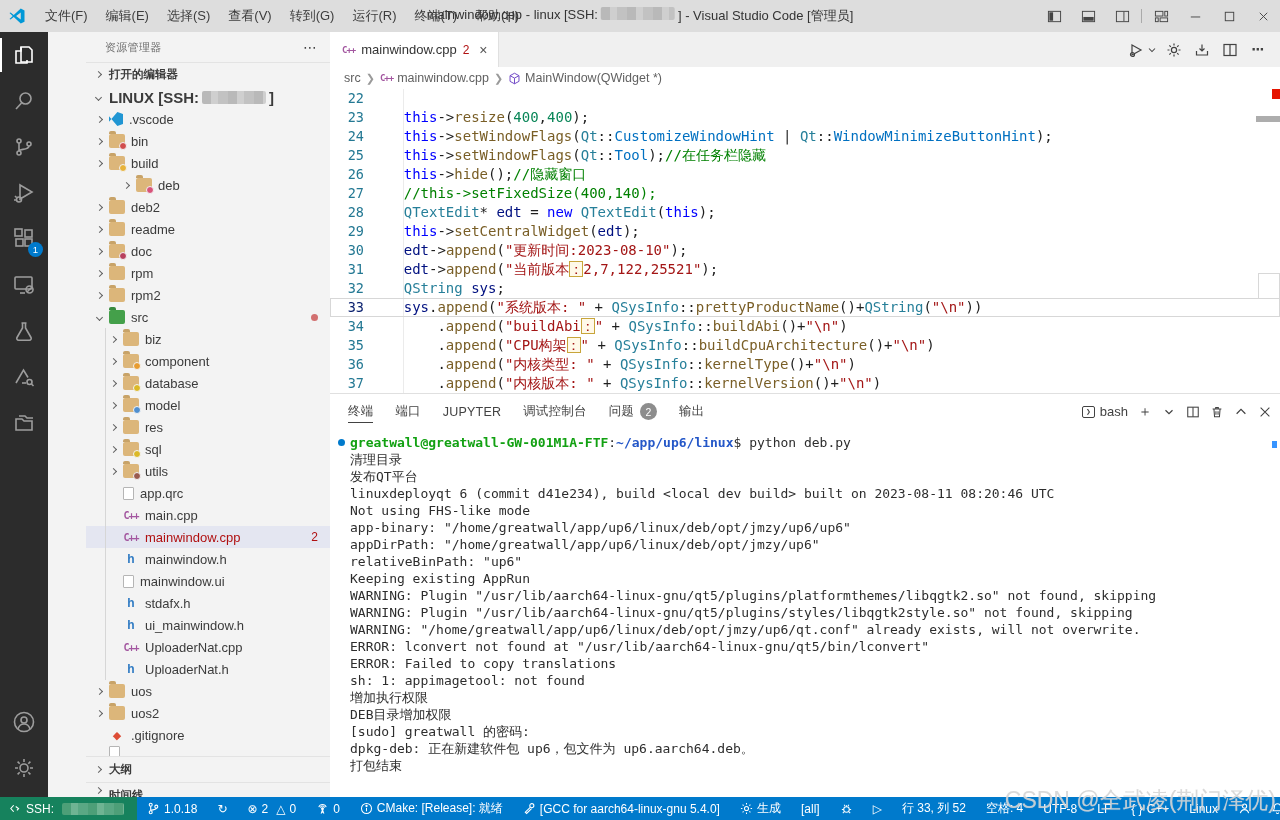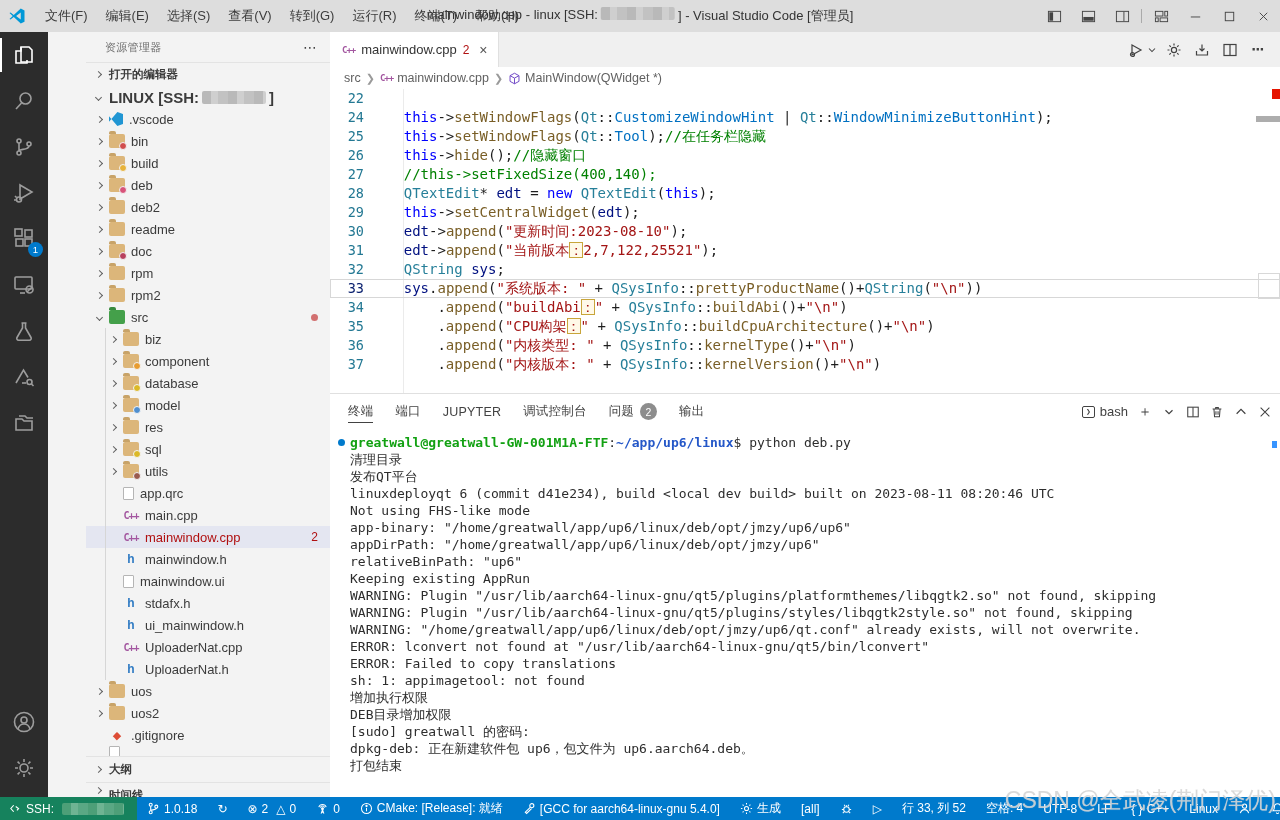--- a/index.html
+++ b/index.html
@@ -308,21 +308,21 @@
           </div>
           <div class="tree-row" style="padding-left: 4px;">
             <span class="chev-slot">
               <span class="chev"></span>
             </span>
             <span class="fic fic-folder">
               <span class="em-dot" style="background: rgb(232, 179, 57);"></span>
             </span>
             <span class="tree-label">build</span>
           </div>
-          <div class="tree-row" style="padding-left: 4px;">
+          <div class="tree-row" style="padding-left: 4px; margin-left: 27px;">
             <span class="chev-slot">
               <span class="chev"></span>
             </span>
             <span class="fic fic-folder">
               <span class="em-dot" style="background: rgb(216, 83, 122);"></span>
             </span>
             <span class="tree-label">deb</span>
           </div>
           <div class="tree-row" style="padding-left: 4px;">
             <span class="chev-slot">
@@ -577,20 +577,21 @@
         <svg class="bc-cube" viewBox="0 0 16 16" fill="none" stroke="#7048c5" stroke-width="1.2">
             <path d="M8 1.5l5.5 3v7L8 14.5l-5.5-3v-7z"></path>
             <path d="M2.5 4.5L8 7.5l5.5-3M8 7.5v7"></path>
           </svg>
         <span>MainWindow(QWidget *)</span>
       </div>
       <div class="code-area">
         <div class="indent-guide"></div>
         <div>
             <div class="code-line"><span class="ln">22</span><span class="lc"></span></div>
+            <div class="code-line"><span class="ln">23</span><span class="lc"><span class="tk-pl">    </span><span class="tk-kw">this</span><span class="tk-pl">-&gt;</span><span class="tk-fn">resize</span><span class="tk-pl">(</span><span class="tk-num">400</span><span class="tk-pl">,</span><span class="tk-num">400</span><span class="tk-pl">);</span></span></div>
             <div class="code-line"><span class="ln">24</span><span class="lc"><span class="tk-pl">    </span><span class="tk-kw">this</span><span class="tk-pl">-&gt;</span><span class="tk-fn">setWindowFlags</span><span class="tk-pl">(</span><span class="tk-ty">Qt</span><span class="tk-pl">::</span><span class="tk-en">CustomizeWindowHint</span><span class="tk-pl"> | </span><span class="tk-ty">Qt</span><span class="tk-pl">::</span><span class="tk-en">WindowMinimizeButtonHint</span><span class="tk-pl">);</span></span></div>
             <div class="code-line"><span class="ln">25</span><span class="lc"><span class="tk-pl">    </span><span class="tk-kw">this</span><span class="tk-pl">-&gt;</span><span class="tk-fn">setWindowFlags</span><span class="tk-pl">(</span><span class="tk-ty">Qt</span><span class="tk-pl">::</span><span class="tk-en">Tool</span><span class="tk-pl">);</span><span class="tk-cm">//在任务栏隐藏</span></span></div>
             <div class="code-line"><span class="ln">26</span><span class="lc"><span class="tk-pl">    </span><span class="tk-kw">this</span><span class="tk-pl">-&gt;</span><span class="tk-fn">hide</span><span class="tk-pl">();</span><span class="tk-cm">//隐藏窗口</span></span></div>
             <div class="code-line"><span class="ln">27</span><span class="lc"><span class="tk-cm">    //this-&gt;setFixedSize(400,140);</span></span></div>
             <div class="code-line"><span class="ln">28</span><span class="lc"><span class="tk-pl">    </span><span class="tk-ty">QTextEdit</span><span class="tk-pl">* </span><span class="tk-var">edt</span><span class="tk-pl"> = </span><span class="tk-kw">new</span><span class="tk-pl"> </span><span class="tk-ty">QTextEdit</span><span class="tk-pl">(</span><span class="tk-kw">this</span><span class="tk-pl">);</span></span></div>
             <div class="code-line"><span class="ln">29</span><span class="lc"><span class="tk-pl">    </span><span class="tk-kw">this</span><span class="tk-pl">-&gt;</span><span class="tk-fn">setCentralWidget</span><span class="tk-pl">(</span><span class="tk-var">edt</span><span class="tk-pl">);</span></span></div>
             <div class="code-line"><span class="ln">30</span><span class="lc"><span class="tk-pl">    </span><span class="tk-var">edt</span><span class="tk-pl">-&gt;</span><span class="tk-fn">append</span><span class="tk-pl">(</span><span class="tk-str">"更新时间:2023-08-10"</span><span class="tk-pl">);</span></span></div>
             <div class="code-line"><span class="ln">31</span><span class="lc"><span class="tk-pl">    </span><span class="tk-var">edt</span><span class="tk-pl">-&gt;</span><span class="tk-fn">append</span><span class="tk-pl">(</span><span class="tk-str">"当前版本</span><span class="tk-str boxed">：</span><span class="tk-str">2,7,122,25521"</span><span class="tk-pl">);</span></span></div>
             <div class="code-line"><span class="ln">32</span><span class="lc"><span class="tk-pl">    </span><span class="tk-ty">QString</span><span class="tk-pl"> </span><span class="tk-var">sys</span><span class="tk-pl">;</span></span></div>
             <div class="code-line cur"><span class="ln active">33</span><span class="lc"><span class="tk-pl">    </span><span class="tk-var">sys</span><span class="tk-pl">.</span><span class="tk-fn">append</span><span class="tk-pl">(</span><span class="tk-str">"系统版本: "</span><span class="tk-pl"> + </span><span class="tk-ty">QSysInfo</span><span class="tk-pl">::</span><span class="tk-fn">prettyProductName</span><span class="tk-pl">()+</span><span class="tk-ty">QString</span><span class="tk-pl">(</span><span class="tk-str">"\n"</span><span class="tk-pl">))</span></span></div>

